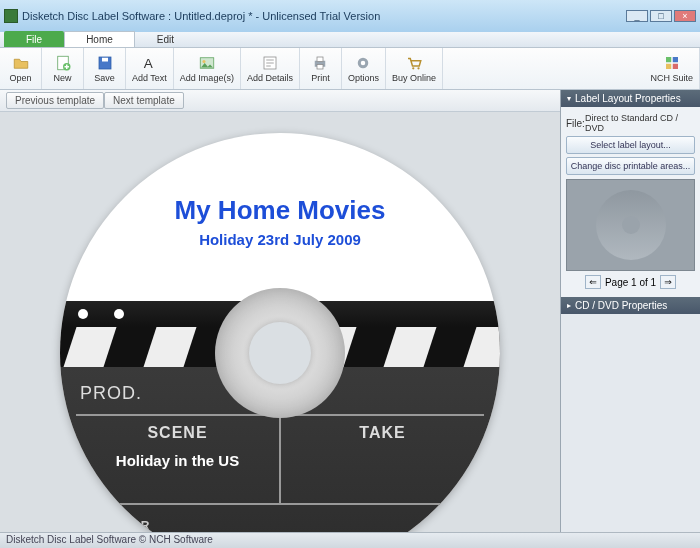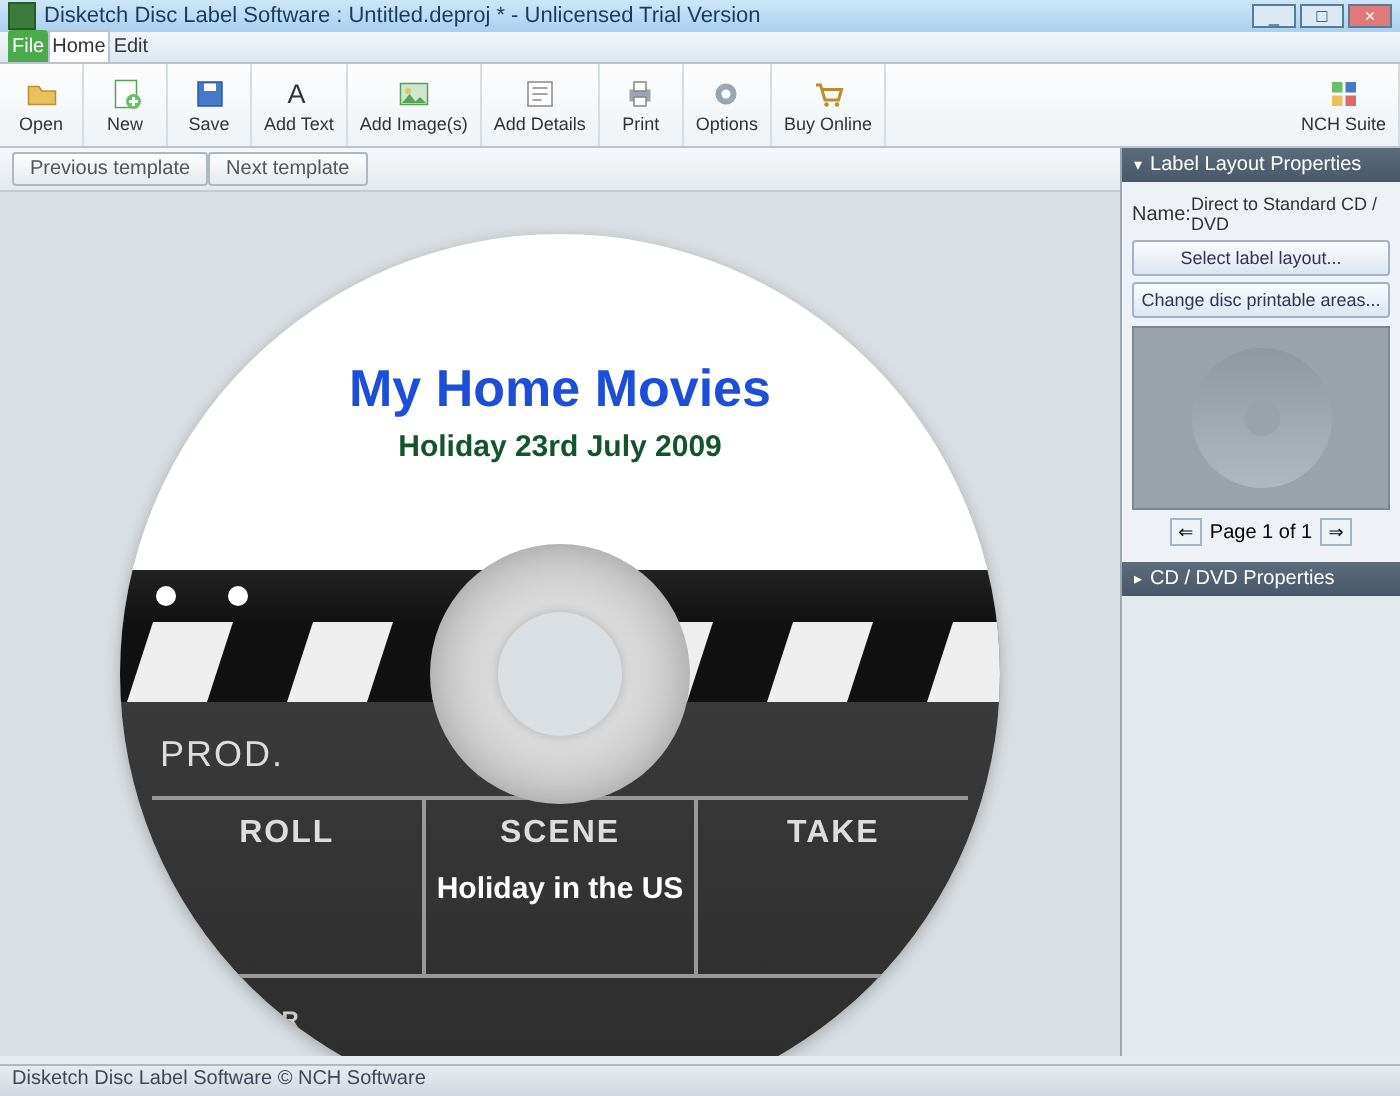--- a/index.html
+++ b/index.html
@@ -1,45 +1,45 @@
 <!DOCTYPE html>
 <html><head>
 <meta charset="utf-8">
 <style>
 * { box-sizing: border-box; margin: 0; padding: 0; font-family: "Segoe UI", Tahoma, sans-serif; }
 body { width: 700px; height: 548px; background: #e8ecef; overflow: hidden; font-size: 11px; }
 
-.titlebar { height: 16px; background: linear-gradient(#cde6f7,#a9d0ee); display:flex; align-items:center; padding:0 4px; color:#1a3a5a; font-size:11px; }
+.titlebar { height: 32px; background: linear-gradient(#cde6f7,#a9d0ee); display:flex; align-items:center; padding:0 4px; color:#1a3a5a; font-size:11px; }
 .titlebar .ticon { width:14px; height:14px; background:#3a7a3a; border:1px solid #2a5a2a; margin-right:4px; }
 .winbtns { margin-left:auto; display:flex; gap:2px; }
 .winbtns div { width:22px; height:12px; border:1px solid #5a7a9a; background:#dbe9f4; display:flex; justify-content:center; align-items:center; font-size:9px; line-height:1; }
 .winbtns .close { background:#e07a7a; color:#fff; }
 
 .ribbon-tabs { height:16px; background:linear-gradient(#f2f6fa,#dde6ef); display:flex; align-items:flex-end; padding-left:4px; border-bottom:1px solid #b8c4cf; }
-.rtab { padding:2px 1px; font-size:10px; color:#333; border:1px solid transparent; border-bottom:none; cursor:pointer; }
+.rtab { padding:2px 21px; font-size:10px; color:#333; border:1px solid transparent; border-bottom:none; cursor:pointer; }
 .rtab.file { background:#4caa4c; color:#fff; border-radius:2px 2px 0 0; }
 .rtab.active { background:#fff; border-color:#b8c4cf; }
 
 .ribbon { height:42px; background:linear-gradient(#fdfdfd,#eef3f7); border-bottom:1px solid #b8c4cf; display:flex; }
 .ritem { border-right:1px solid #d4dce4; padding:2px 6px; display:flex; flex-direction:column; align-items:center; justify-content:center; min-width:42px; cursor:pointer; }
 .ritem-icon { width:18px; height:18px; margin-bottom:1px; }
 .ritem-label { font-size:9px; color:#333; white-space:nowrap; }
 
 .workspace { position:relative; height:454px; display:flex; }
 .canvas-area { flex:1; background:#dadfe3; position:relative; overflow:hidden; }
 .subbar { height:22px; background:linear-gradient(#f6f8fa,#e4e9ee); border-bottom:1px solid #c1cbd4; display:flex; align-items:center; padding:0 6px; }
 .subbar .tmplbtn { padding:2px 8px; font-size:10px; background:linear-gradient(#fdfdfd,#e6eaee); border:1px solid #aeb8c1; border-radius:2px; color:#555; cursor:pointer; }
 .subbar .tmpllabel { flex:1; text-align:center; font-size:10px; color:#333; }
 
 .disc-stage { position:absolute; left:50%; top:58%; transform:translate(-50%,-50%); width:440px; height:440px; }
 .disc { width:440px; height:440px; border-radius:50%; background:#fff; box-shadow:0 2px 8px rgba(0,0,0,.25); position:relative; overflow:hidden; }
 .disc .hub-outer { position:absolute; left:50%; top:50%; width:130px; height:130px; border-radius:50%; background:radial-gradient(circle,#f2f2f2 0%,#d0d0d0 55%,#bdbdbd 100%); transform:translate(-50%,-50%); box-shadow:inset 0 0 18px rgba(0,0,0,.2); }
 .disc .hub-inner { position:absolute; left:50%; top:50%; width:62px; height:62px; border-radius:50%; background:#dadfe3; transform:translate(-50%,-50%); box-shadow:0 0 6px rgba(0,0,0,.2); }
 .disc-title { position:absolute; top:62px; left:0; right:0; text-align:center; font-size:26px; font-weight:bold; color:#1d4ed8; }
-.disc-subtitle { position:absolute; top:98px; left:0; right:0; text-align:center; font-size:15px; font-weight:bold; color:#14532d; }
+.disc-subtitle { position:absolute; top:98px; left:0; right:0; text-align:center; font-size:15px; font-weight:bold; color:#1d4ed8; }
 
 .clapper { position:absolute; left:0; right:0; top:168px; bottom:0; }
 .clapper-hinge { height:26px; background:linear-gradient(#222,#111); display:flex; align-items:center; padding:0 18px; gap:26px; }
 .hinge-dot { width:10px; height:10px; border-radius:50%; background:#fff; }
 .clapper-stripes { height:40px; background:#111; position:relative; overflow:hidden; }
 .stripe { position:absolute; top:-10px; bottom:-10px; width:40px; background:#eee; transform:skewX(-18deg); }
 .clapper-body { background:linear-gradient(#3a3a3a,#2c2c2c); color:#ddd; padding:10px 16px 30px; }
 .prod-row { font-size:18px; font-weight:normal; letter-spacing:1px; padding:6px 4px 10px; }
 .slate-cols { display:flex; border-top:2px solid #999; border-bottom:2px solid #999; }
 .slate-col { flex:1; border-right:2px solid #999; text-align:center; padding:8px 4px 34px; }
@@ -184,23 +184,20 @@
             <div class="stripe" style="left:90px"></div>
             <div class="stripe" style="left:170px"></div>
             <div class="stripe" style="left:250px"></div>
             <div class="stripe" style="left:330px"></div>
             <div class="stripe" style="left:410px"></div>
           </div>
           <div class="clapper-body">
             <div class="prod-row">PROD.</div>
             <div class="slate-cols">
               <div class="slate-col">
-                <div class="hd">ROLL</div>
-              </div>
-              <div class="slate-col">
                 <div class="hd">SCENE</div>
                 <div class="val">Holiday in the US</div>
               </div>
               <div class="slate-col">
                 <div class="hd">TAKE</div>
               </div>
             </div>
             <div class="director-row">DIRECTOR</div>
           </div>
         </div>
@@ -211,21 +208,21 @@
     </div>
   </div>
 
   <div class="sidepanel">
     <div class="panel-head">
       <span class="tw">▾</span>
       <span>Label Layout Properties</span>
     </div>
     <div class="panel-body">
       <div class="panel-row">
-        <span class="lab">Name:</span>
+        <span class="lab">File:</span>
         <span class="val" style="font-size:9px">Direct to Standard CD / DVD</span>
       </div>
       <button class="panel-btn">Select label layout...</button>
       <button class="panel-btn">Change disc printable areas...</button>
       <div class="thumb-area">
         <div class="thumb-disc"></div>
       </div>
       <div class="pager">
         <div class="arrow">⇐</div>
         <span>Page 1 of 1</span>

